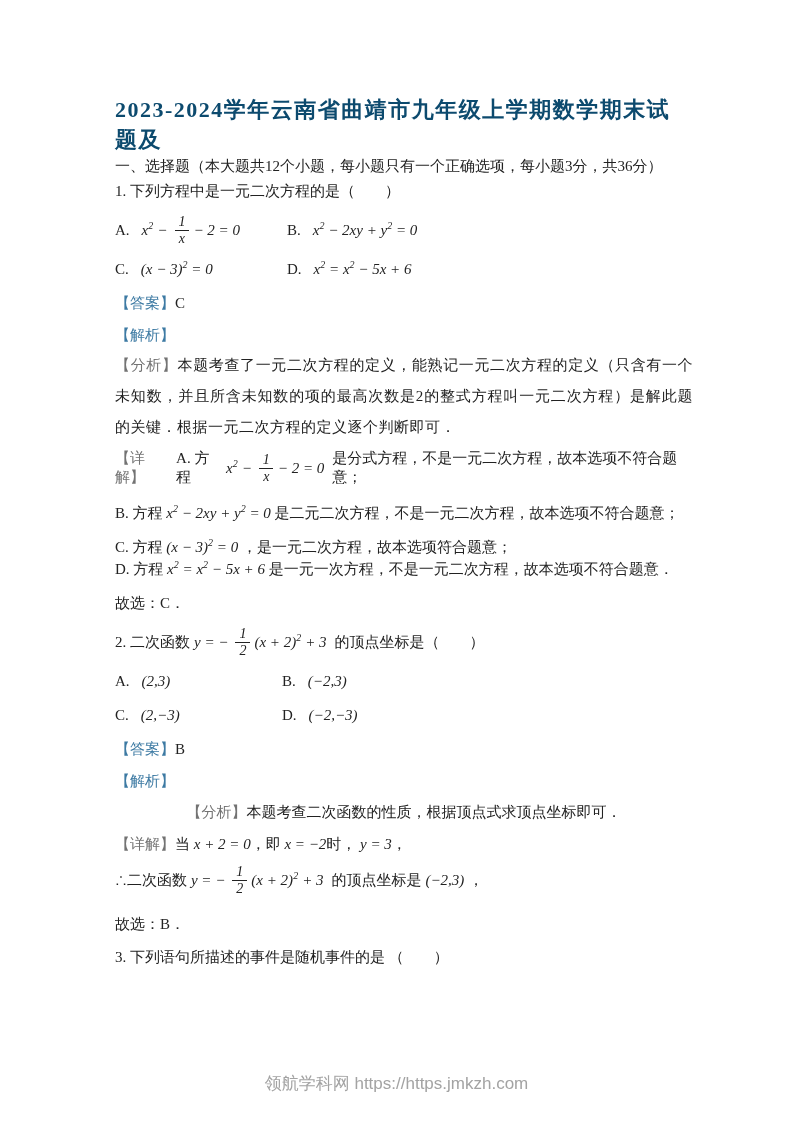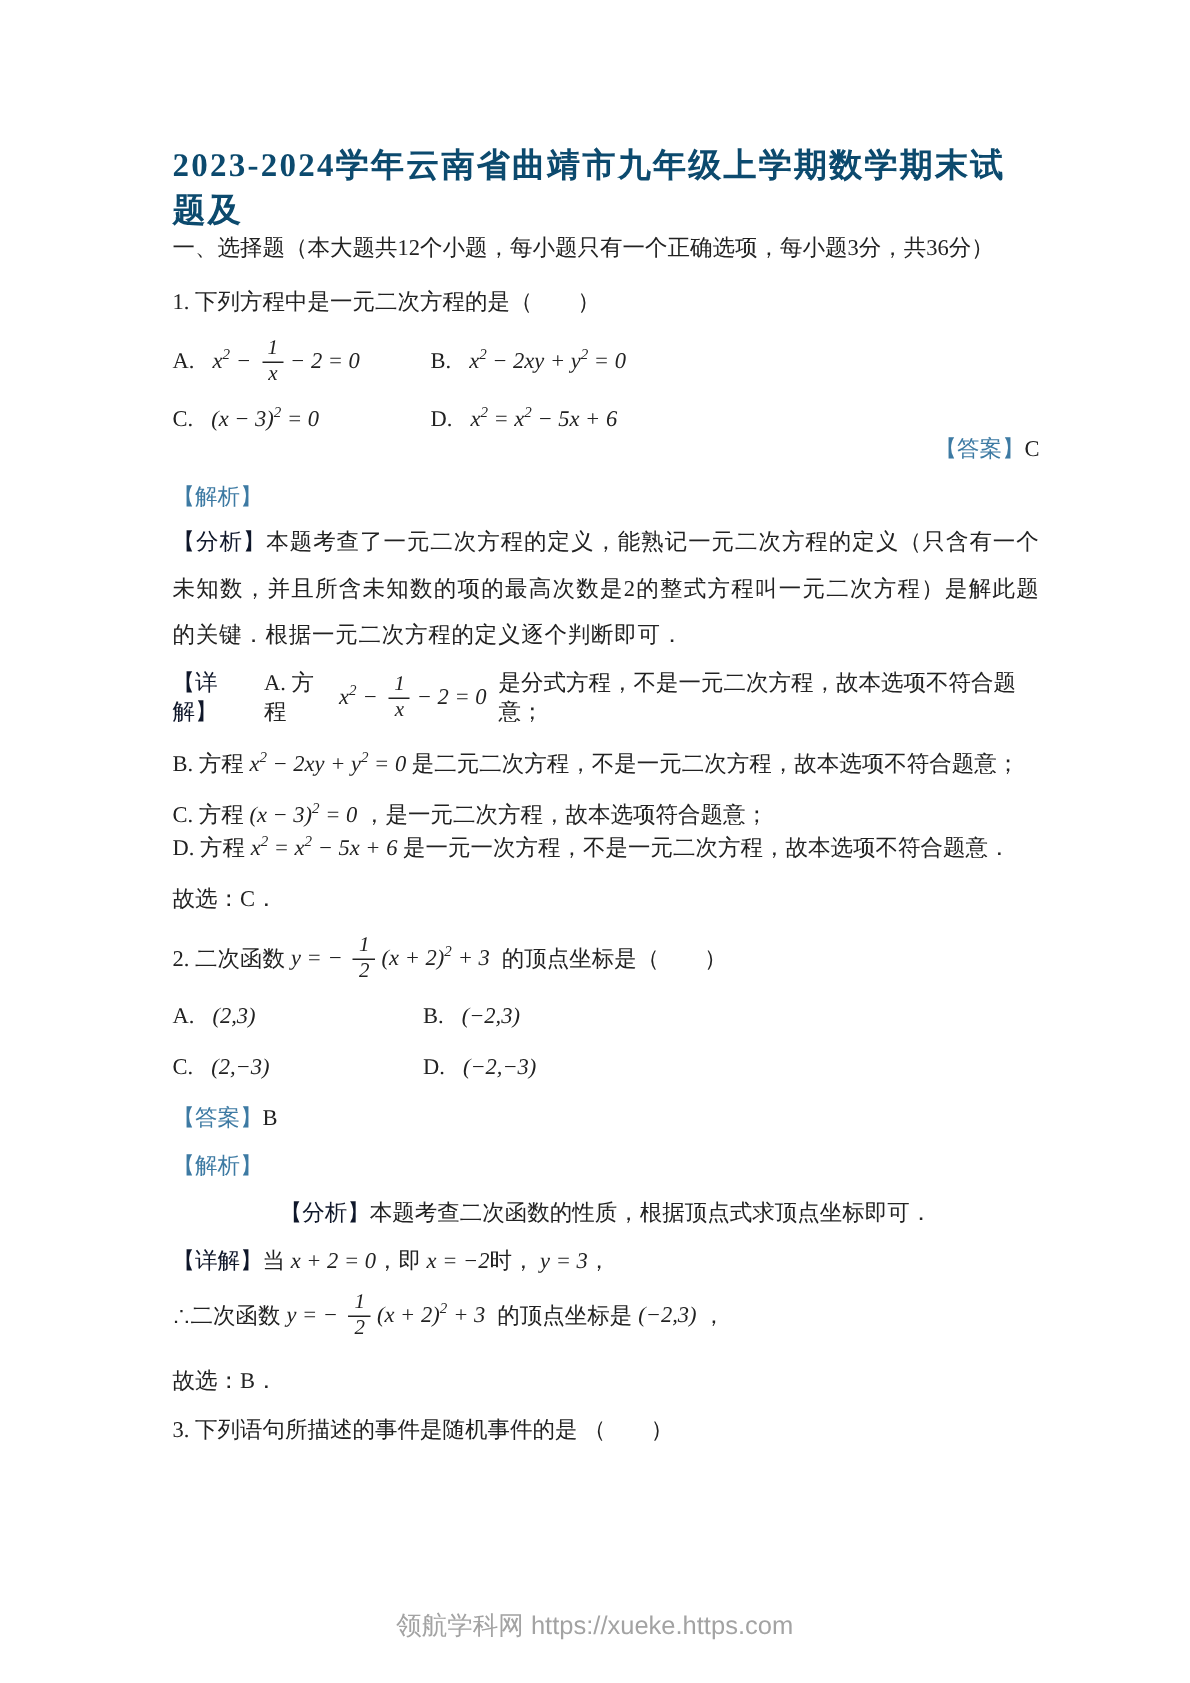--- a/index.html
+++ b/index.html
@@ -6,21 +6,21 @@
   .page {
     position:relative; width:793px; height:1122px; background:#ffffff;
     font-family:"Liberation Serif","DejaVu Serif",serif; color:#222222;
     box-sizing:border-box; padding:95px 100px 0 115px; overflow:hidden;
   }
   .title { font-size:22px; font-weight:700; line-height:30px; color:#0c4a6e; letter-spacing:1.5px; }
   .t2 { margin-top:14px; }
   .ln { font-size:15px; line-height:22px; }
   .para { font-size:15px; line-height:31px; text-align:justify; letter-spacing:0.5px; }
   .tag { color:#3d7aa3; }
-  .btag { color:#0f172a; }
+  .btag { color:#737373; }
   .math { font-style:italic; white-space:nowrap; }
   sup { font-size:10px; line-height:0; vertical-align:6px; }
   .frac { display:inline-flex; flex-direction:column; align-items:center; vertical-align:middle; margin:0 3px; line-height:1.1; font-size:14px; }
   .frac .den { border-top:1.3px solid #222; }
   .frac .num, .frac .den { padding:0 4px; display:block; }
   .mrow { display:flex; align-items:center; flex-wrap:nowrap; font-size:15px; }
   .mrow > * { margin-right:4px;font-family:Liberation Serif, serif; }
   .tallrow { min-height:46px; }
   .optgrid { display:grid; grid-template-columns:172px auto; align-items:center; font-size:15px; }
   .opt { display:flex; align-items:center; }
@@ -32,21 +32,21 @@
 </style>
 </head>
 <body>
 
 <div class="page">
 
   <div class="title">2023-2024学年云南省曲靖市九年级上学期数学期末试题及</div>
 
   <div class="ln" style="">一、选择题（本大题共12个小题，每小题只有一个正确选项，每小题3分，共36分）</div>
 
-  <div class="ln" style="margin-top:14px;">1. 下列方程中是一元二次方程的是（　　）</div>
+  <div class="ln" style="margin-top:3px;">1. 下列方程中是一元二次方程的是（　　）</div>
 
   <div class="optgrid tallrow" style="margin-top:5px;">
     <div class="opt">
       <span class="opt-label">A.</span>
       <span class="math mrow">
         <span><span>x</span><sup>2</sup></span>
         <span>−</span>
         <span class="frac">
             <span class="num">1</span>
             <span class="den">x</span>
@@ -64,21 +64,21 @@
     <div class="opt">
       <span class="opt-label">C.</span>
       <span class="math"><span>(x − 3)</span><sup>2</sup> <span>= 0</span></span>
     </div>
     <div class="opt">
       <span class="opt-label">D.</span>
       <span class="math"><span>x</span><sup>2</sup> <span>= x</span><sup>2</sup> <span>− 5x + 6</span></span>
     </div>
   </div>
 
-  <div class="ln" style="text-align:right;">
+  <div class="ln" style="margin-top:14px;">
     <span class="tag">【答案】</span><span>C</span>
   </div>
 
   <div class="ln" style="margin-top:10px;">
     <span class="tag">【解析】</span>
   </div>
 
   <div class="para" style="margin-top:4px;">
     <span class="btag">【分析】</span><span>本题考查了一元二次方程的定义，能熟记一元二次方程的定义（只含有一个未知数，并且所含未知数的项的最高次数是2的整式方程叫一元二次方程）是解此题的关键．根据一元二次方程的定义逐个判断即可．</span>
   </div>
@@ -186,15 +186,15 @@
     </span>
     <span>的顶点坐标是</span>
     <span class="math">(−2,3)</span>
     <span>，</span>
   </div>
 
   <div class="ln" style="margin-top:10px;">故选：B．</div>
 
   <div class="ln" style="margin-top:11px;">3. 下列语句所描述的事件是随机事件的是 （　　）</div>
 
-  <div class="footer">领航学科网 https://xueke.https.com</div>
+  <div class="footer">领航学科网 https://https.jmkzh.com</div>
 
 </div>
 
 </body></html>

